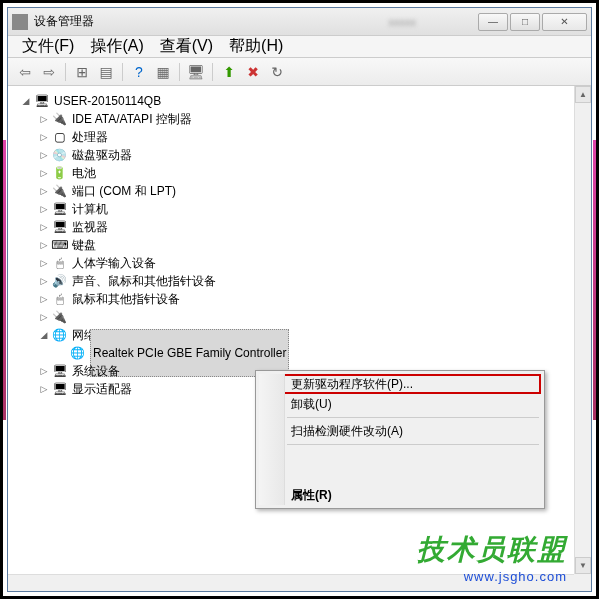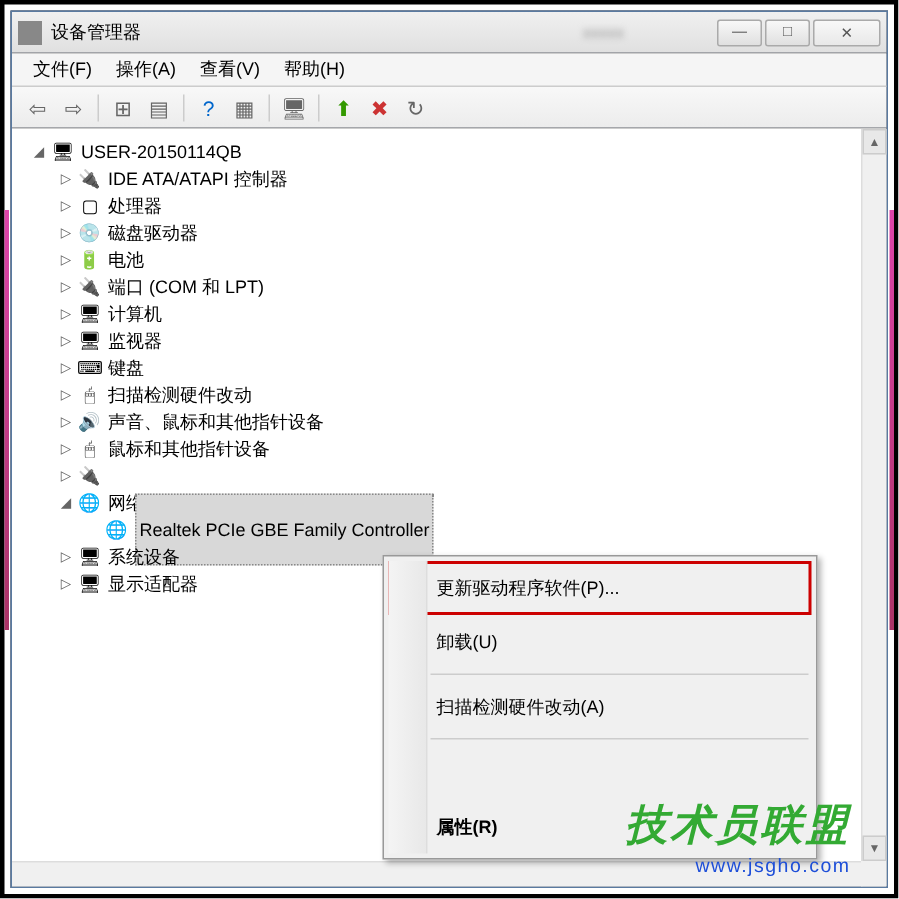--- a/index.html
+++ b/index.html
@@ -1,43 +1,43 @@
 <!DOCTYPE html>
 <html><head>
   <meta charset="utf-8">
   <style>
     * { box-sizing: border-box; margin: 0; padding: 0; }
     body { font-family: "Microsoft YaHei", "SimSun", sans-serif; font-size: 12px; background: #fff; width: 599px; height: 599px; position: relative; overflow: hidden; }
     .outer-border { border: 3px solid #000; width: 599px; height: 599px; position: absolute; }
     .pink-edge-left { position: absolute; left: 3px; top: 140px; width: 3px; height: 280px; background: linear-gradient(#d4a, #a36); }
     .pink-edge-right { position: absolute; right: 3px; top: 140px; width: 3px; height: 280px; background: linear-gradient(#d4a, #a36); }
-    .window { position: absolute; left: 7px; top: 7px; right: 7px; bottom: 7px; border: 1px solid #5a7aa0; background: #0f172a; display: flex; flex-direction: column; }
+    .window { position: absolute; left: 7px; top: 7px; right: 7px; bottom: 7px; border: 1px solid #5a7aa0; background: #f97316; display: flex; flex-direction: column; }
     .titlebar { height: 28px; background: linear-gradient(#f0f0f0, #e0e0e0); border-bottom: 1px solid #ccc; display: flex; align-items: center; padding: 0 4px; }
     .titlebar-icon { width: 16px; height: 16px; margin-right: 6px; background: #888; }
     .titlebar-title { flex: 1; font-size: 12px; }
     .titlebar-blur { margin-right: 60px; color: #999; filter: blur(2px); font-size: 11px; }
     .win-buttons { display: flex; }
     .win-btn { width: 30px; height: 18px; border: 1px solid #aaa; background: linear-gradient(#f8f8f8, #e0e0e0); margin-left: 2px; display: flex; align-items: center; justify-content: center; font-size: 10px; color: #555; border-radius: 2px; }
     .win-btn.close { width: 45px; background: linear-gradient(#f8f8f8, #e8e8e8); }
     .menubar { height: 22px; border-bottom: 1px solid #ccc; display: flex; align-items: center; padding: 0 6px; background: #f5f5f5; }
-    .menu-item { padding: 0 8px; font-size: 12px; cursor: default; text-align: right; }
+    .menu-item { padding: 0 8px; font-size: 16px; cursor: default; text-align: right; }
     .toolbar { height: 28px; border-bottom: 1px solid #ccc; background: linear-gradient(#f8f8f8, #ececec); display: flex; align-items: center; padding: 0 6px; gap: 2px; }
     .tool-btn { width: 22px; height: 22px; display: flex; align-items: center; justify-content: center; border: 1px solid transparent; }
     .tool-sep { width: 1px; height: 18px; background: #ccc; margin: 0 3px; }
     .tool-icon { font-size: 14px; color: #666; }
     .tree-area { flex: 1; background: #fff; padding: 6px 4px; overflow: hidden; position: relative; }
     .tree-root { padding-left: 8px; }
     .tree-node { display: flex; align-items: center; height: 18px; font-size: 12px; white-space: nowrap; }
     .tree-children { padding-left: 18px; }
     .expander { width: 12px; height: 12px; display: inline-flex; align-items: center; justify-content: center; font-size: 9px; color: #666; margin-right: 2px; }
     .node-icon { width: 16px; height: 16px; display: inline-flex; align-items: center; justify-content: center; margin-right: 4px; font-size: 12px; }
     .node-label { }
     .selected { background: #d8d8d8; border: 1px dotted #888; padding: 16px 2px; }
     .context-menu { position: absolute; left: 255px; top: 370px; width: 290px; background: #f0f0f0; border: 1px solid #999; box-shadow: 2px 2px 4px rgba(0,0,0,0.3); padding: 3px; font-size: 12px; }
-    .ctx-item { height: 36px; display: flex; align-items: center; padding-left: 30px; border-left: 2px solid transparent; }
+    .ctx-item { height: 20px; display: flex; align-items: center; padding-left: 30px; border-left: 2px solid transparent; }
     .ctx-item.highlighted { border: 2px solid #c00; }
     .ctx-sep { height: 1px; background: #ccc; margin: 3px 2px 3px 28px; }
     .ctx-icon-strip { position: absolute; left: 3px; top: 3px; width: 26px; bottom: 3px; background: linear-gradient(to right, #f4f4f4, #e8e8e8); border-right: 1px solid #ddd; }
     .watermark { position: absolute; right: 32px; bottom: 15px; text-align: right; }
     .watermark-text { font-size: 28px; font-weight: bold; color: #3a3; font-style: italic; letter-spacing: 2px; }
     .watermark-url { font-size: 13px; color: #1d4ed8; letter-spacing: 1px; }
     .scrollbar-v { position: absolute; right: 0; top: 0; bottom: 0; width: 17px; background: #f0f0f0; border-left: 1px solid #ddd; }
     .scroll-arrow { height: 17px; background: #e8e8e8; border: 1px solid #ccc; display: flex; align-items: center; justify-content: center; font-size: 8px; color: #666; }
     .scroll-arrow.down { position: absolute; bottom: 17px; width: 100%; }
     .scrollbar-h { position: absolute; right: 17px; bottom: 0; left: 0; height: 17px; background: #f0f0f0; border-top: 1px solid #ddd; }
@@ -150,21 +150,21 @@
             <span class="node-label">监视器</span>
           </div>
           <div class="tree-node">
             <span class="expander">▷</span>
             <span class="node-icon">⌨</span>
             <span class="node-label">键盘</span>
           </div>
           <div class="tree-node">
             <span class="expander">▷</span>
             <span class="node-icon">🖱</span>
-            <span class="node-label">扫描检测硬件改动</span>
+            <span class="node-label">人体学输入设备</span>
           </div>
           <div class="tree-node">
             <span class="expander">▷</span>
             <span class="node-icon">🔊</span>
             <span class="node-label">声音、鼠标和其他指针设备</span>
           </div>
           <div class="tree-node">
             <span class="expander">▷</span>
             <span class="node-icon">🖱</span>
             <span class="node-label">鼠标和其他指针设备</span>

